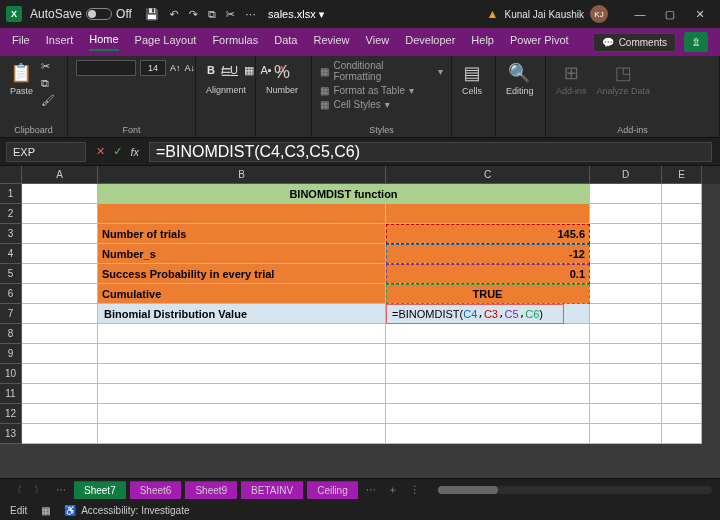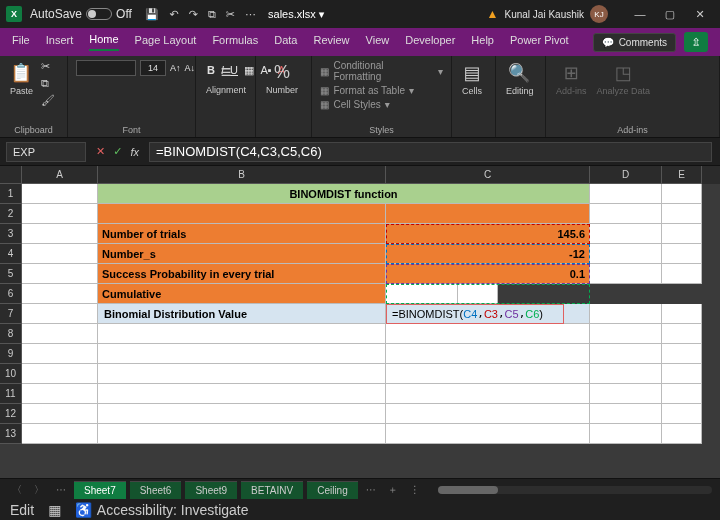--- a/index.html
+++ b/index.html
@@ -40,48 +40,48 @@
   .style-btns { display: flex; gap: 6px; margin-top: 4px; font-size: 11px; }
   .style-row { display: flex; flex-direction: column; align-items: flex-start; gap: 3px; font-size: 10px; color: #999; }
   .style-row div { display: flex; align-items: center; gap: 4px; cursor: pointer; }
 
   .fbar { height: 28px; background: #1f1f1f; display: flex; align-items: center; border-bottom: 1px solid #111; }
   .namebox { width: 80px; height: 20px; background: #2d2d2d; border: 1px solid #444; margin-left: 6px; font-size: 11px; padding: 0 6px; display: flex; align-items: center; }
   .fx-icons { display: flex; gap: 8px; margin: 0 10px; align-items: center; }
   .fx-x { color: #e06060; cursor: pointer; }
   .fx-chk { color: #60c060; cursor: pointer; }
   .fx { font-style: italic; color: #ccc; }
-  .formula-input { flex: 1; height: 20px; background: #2d2d2d; border: 1px solid #444; padding: 0 6px; font-size: 13px; color: #fff; display: flex; align-items: center; margin-right: 8px; }
+  .formula-input { flex: 1; height: 20px; background: #2d2d2d; border: 1px solid #444; padding: 0 6px; font-size: 16px; color: #fff; display: flex; align-items: center; margin-right: 8px; }
 
   .grid-wrap { position: relative; height: 312px; background: #3a3a3a; overflow: hidden; }
   .colhdr { display: flex; height: 18px; background: #2b2b2b; }
   .corner { width: 22px; border-right: 1px solid #555; border-bottom: 1px solid #555; }
   .ch { border-right: 1px solid #555; border-bottom: 1px solid #555; text-align: center; font-size: 10px; color: #ccc; line-height: 18px; }
   .row { display: flex; height: 20px; }
   .rh { width: 22px; background: #2b2b2b; border-right: 1px solid #555; border-bottom: 1px solid #555; text-align: center; font-size: 10px; color: #ccc; line-height: 20px; }
   .cell { border-right: 1px solid #bbb; border-bottom: 1px solid #bbb; background: #fff; color: #000; font-size: 11px; padding: 0 4px; display: flex; align-items: center; position: relative; }
   .cA { width: 76px; } .cB { width: 288px; } .cC { width: 204px; } .cD { width: 72px; } .cE { width: 40px; }
   .hdr-green { background: #a9d08e; font-weight: bold; justify-content: center; }
   .hdr-orange { background: #ed7d31; font-weight: bold; }
   .hdr-orange.r { justify-content: flex-end; text-align: right; }
   .hdr-orange.c { justify-content: center; }
   .sel-blue { background: #d6e4f0; padding-left: 6px; }
   .sel-box { position: absolute; border: 1px solid #e06060; pointer-events: none; }
   .dashed-ref { position: absolute; border: 1px dashed; pointer-events: none; }
   .formula-token { font-family: Consolas, monospace; font-size: 11px; }
   .tok-c4 { color: #0070c0; } .tok-c3 { color: #c00000; } .tok-c5 { color: #7030a0; } .tok-c6 { color: #00b050; }
 
   .sheetbar { height: 22px; background: #1f1f1f; display: flex; align-items: center; padding: 0 8px; gap: 4px; font-size: 10px; border-top: 1px solid #111; }
-  .sheet-tab { padding: 3px 10px; background: #14532d; color: #ccc; cursor: pointer; border-top: 1px solid #444; }
+  .sheet-tab { padding: 3px 10px; background: #a21caf; color: #ccc; cursor: pointer; border-top: 1px solid #444; }
   .sheet-tab.active { background: #107c41; color: #fff; }
   .sheetbar .nav { color: #888; cursor: pointer; padding: 0 4px; }
   .hscroll { flex: 1; height: 8px; background: #2d2d2d; margin-left: 10px; border-radius: 4px; position: relative; }
   .hscroll-thumb { position: absolute; left: 0; width: 60px; height: 8px; background: #666; border-radius: 4px; }
 
-  .status { height: 20px; background: #1f1f1f; display: flex; align-items: center; padding: 0 10px; gap: 14px; font-size: 14px; color: #ccc; }
+  .status { height: 20px; background: #1f1f1f; display: flex; align-items: center; padding: 0 10px; gap: 14px; font-size: 10px; color: #ccc; }
   .status span { display: flex; align-items: center; gap: 4px; }
 </style>
 </head>
 <body>
 
 <div class="titlebar">
   <div class="xl-badge">X</div>
   <div class="autosave">
     <span>AutoSave</span>
     <div class="toggle">
@@ -280,20 +280,21 @@
       <div class="cell cA"></div>
       <div class="cell cB hdr-orange">Success Probability in every trial</div>
       <div class="cell cC hdr-orange r">0.1</div>
       <div class="cell cD"></div>
       <div class="cell cE"></div>
     </div>
   <div class="row">
       <div class="rh">6</div>
       <div class="cell cA"></div>
       <div class="cell cB hdr-orange">Cumulative</div>
+      <div class="cell cC hdr-orange c">TRUE</div>
       <div class="cell cD"></div>
       <div class="cell cE"></div>
     </div>
   <div class="row">
       <div class="rh">7</div>
       <div class="cell cA"></div>
       <div class="cell cB sel-blue" style="font-weight:bold">Binomial Distribution Value</div>
     <div class="cell cC sel-blue formula-token"><span>=BINOMDIST(</span><span class="tok-c4">C4</span>,<span class="tok-c3">C3</span>,<span class="tok-c5">C5</span>,<span class="tok-c6">C6</span><span>)</span></div>
     <div class="cell cD"></div>
       <div class="cell cE"></div>

